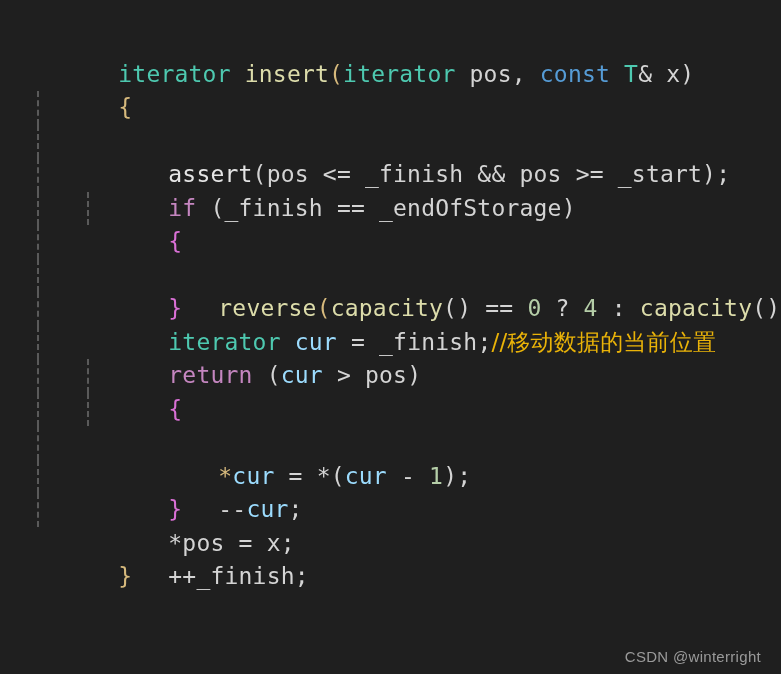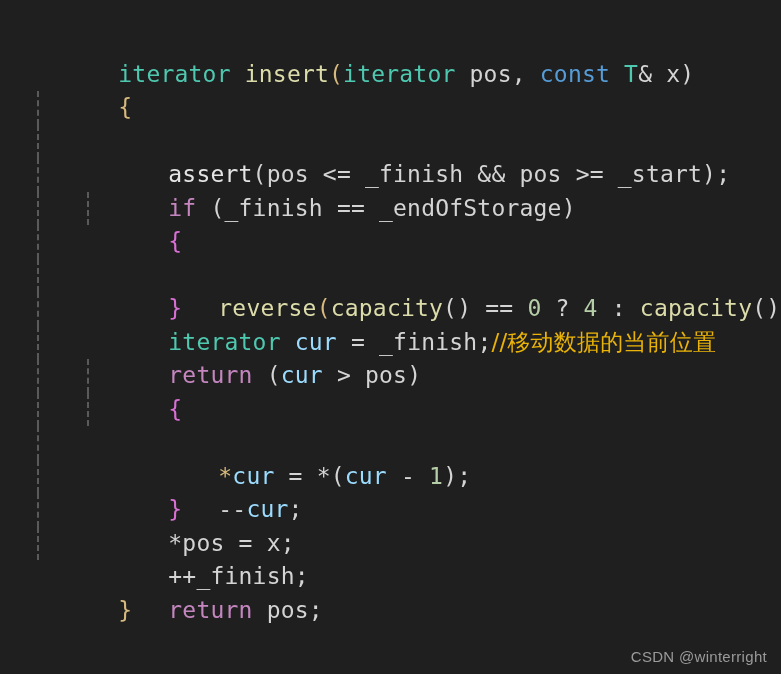--- a/index.html
+++ b/index.html
@@ -60,21 +60,21 @@
   .macro     { color: #e5e5e5; }  
   .var       { color: #9cdcfe; }  
   .plain     { color: #d4d4d4; }  
   .num       { color: #b5cea8; }
   .brace1    { color: #d7ba7d; }
   .brace2    { color: #da70d6; }
   .comment   { color: #eab308; font-family: "DejaVu Sans", "Liberation Sans", sans-serif; }
 
   #watermark {
     position: absolute;
-    right: 14px;
+    right: 20px;
     bottom: 9px;
     font-family: "Liberation Sans", "DejaVu Sans", sans-serif;
     font-size: 15px;
     color: #9a9a9a;
     letter-spacing: 0.3px;
   }
 </style>
 </head>
 <body>
 
@@ -153,24 +153,20 @@
     <div class="line">
       <span class="guide g1"></span>
       <span class="txt plain" style="padding-left:50px"></span><span class="txt plain">*pos = x;</span>
     </div>
 
     <div class="line">
       <span class="guide g1"></span>
       <span class="txt plain" style="padding-left:50px"></span><span class="txt plain">++_finish;</span>
     </div>
 
-    <div class="line">
-      <span class="guide g1"></span>
-      <span class="txt plain" style="padding-left:50px"></span><span class="txt ctrl">return</span><span class="txt plain"> pos;</span>
-    </div>
 
     <div class="line">
       <span class="txt brace1">}</span>
     </div>
 
   </div>
 
   <div id="watermark">CSDN @winterright</div>
 
 </div>

